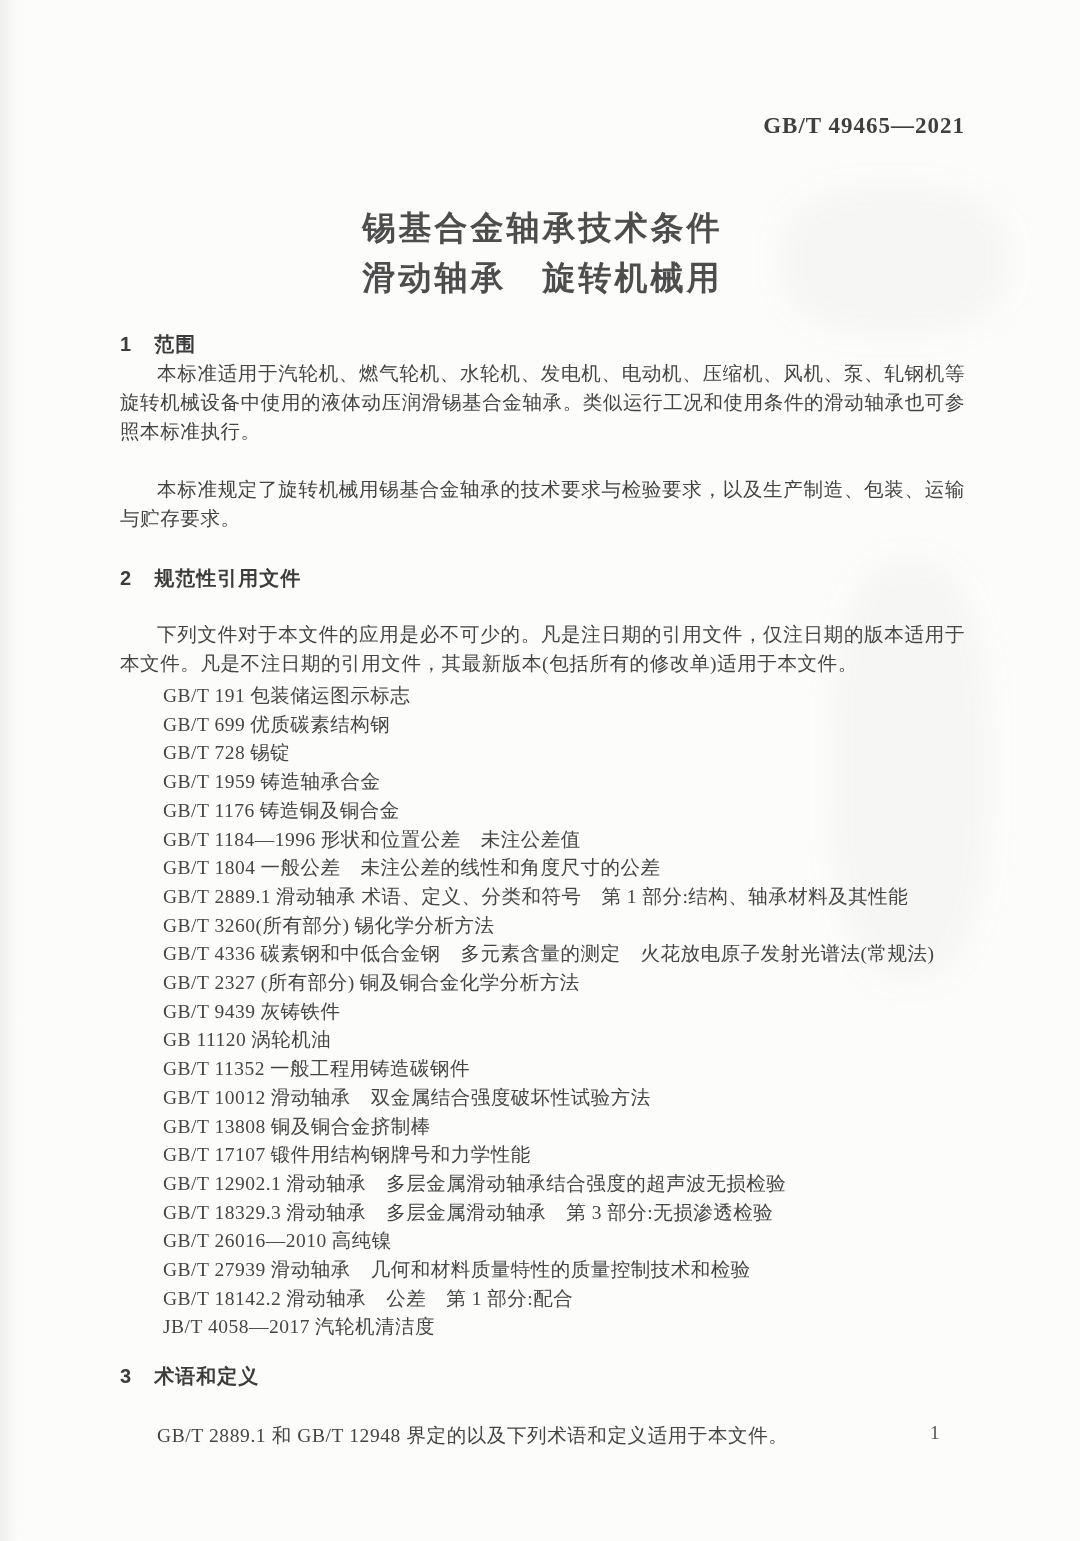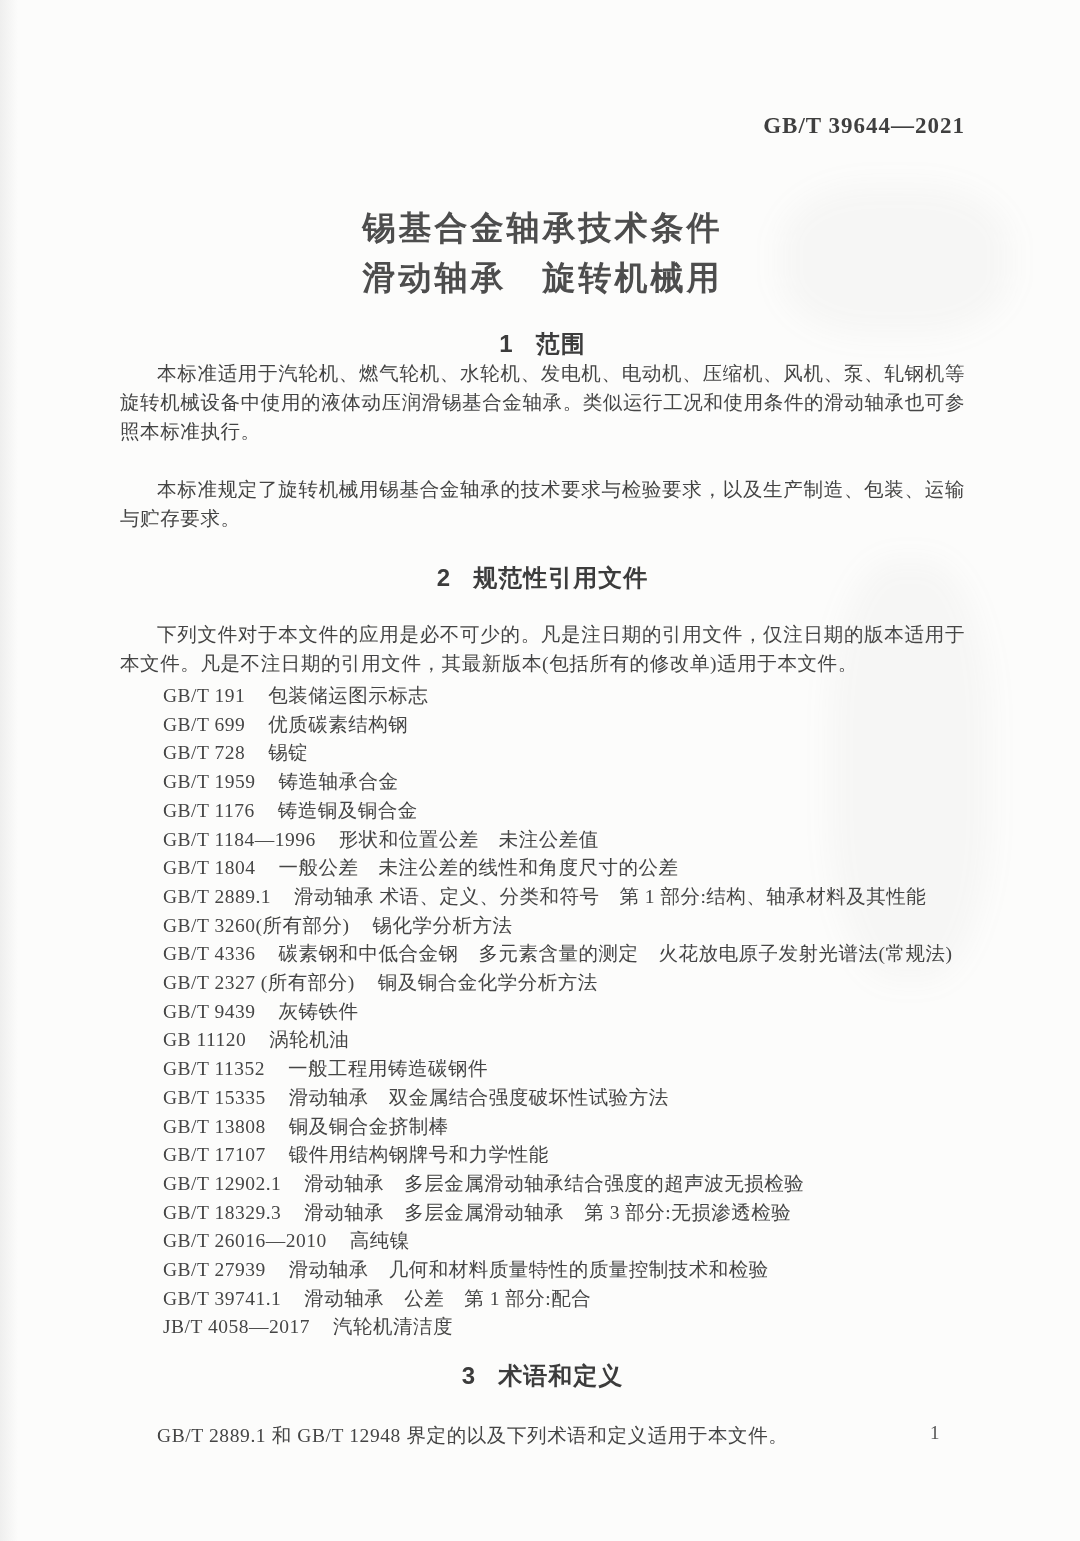--- a/index.html
+++ b/index.html
@@ -49,25 +49,24 @@
     font-weight: bold;
     font-size: 33px;
     letter-spacing: 3px;
     color: #4d4d4d;
     line-height: 50px;
   }
   .sec-heading {
     margin-top: 28px;
     font-family: "Liberation Sans", "DejaVu Sans", sans-serif;
     font-weight: bold;
-    font-size: 24px;
+    font-size: 20px;
     color: #3c3c3c;
     line-height: 26px;
     letter-spacing: 1px;
-    text-align: center;
   }
   .sec-heading .sec-num { display: inline-block; margin-right: 22px; }
   .body-p {
     font-size: 19.5px;
     line-height: 29px;
     letter-spacing: 0.6px;
     text-align: justify;
     color: #444444;
   }
   .indent { text-indent: 1.9em; }
@@ -80,42 +79,42 @@
     list-style: none;
     margin: 4px 0 0 43px;
   }
   .ref-list li {
     font-size: 19.5px;
     line-height: 28.7px;
     letter-spacing: 0.5px;
     color: #454545;
     white-space: nowrap;
   }
-  .ref-title { margin-left: 23px; }
+  .ref-title { margin-left: 5px; }
   .h-sec3 { margin-top: 21px; }
   .p-terms { margin-top: 32px; }
   .page-number {
     position: absolute;
     left: 930px;
     top: 1422px;
     font-size: 19px;
     color: #555555;
   }
 </style>
 </head>
 <body>
 
 <div class="page">
   <div class="scan-edge"></div>
   <div class="scan-ghost ghost-a"></div>
   <div class="scan-ghost ghost-b"></div>
 
   <div class="content">
 
-    <div class="doc-code">GB/T 39644—2021</div>
+    <div class="doc-code">GB/T 49465—2021</div>
 
     <div class="doc-title">
       <div>锡基合金轴承技术条件</div>
       <div>滑动轴承　旋转机械用</div>
     </div>
 
     <div class="sec-heading h-sec1">
       <span class="sec-num">1</span><span>范围</span>
     </div>
 
@@ -136,28 +135,28 @@
       <li><span>GB/T 1176</span><span class="ref-title">铸造铜及铜合金</span></li>
       <li><span>GB/T 1184—1996</span><span class="ref-title">形状和位置公差　未注公差值</span></li>
       <li><span>GB/T 1804</span><span class="ref-title">一般公差　未注公差的线性和角度尺寸的公差</span></li>
       <li><span>GB/T 2889.1</span><span class="ref-title">滑动轴承 术语、定义、分类和符号　第 1 部分:结构、轴承材料及其性能</span></li>
       <li><span>GB/T 3260(所有部分)</span><span class="ref-title">锡化学分析方法</span></li>
       <li><span>GB/T 4336</span><span class="ref-title">碳素钢和中低合金钢　多元素含量的测定　火花放电原子发射光谱法(常规法)</span></li>
       <li><span>GB/T 2327 (所有部分)</span><span class="ref-title">铜及铜合金化学分析方法</span></li>
       <li><span>GB/T 9439</span><span class="ref-title">灰铸铁件</span></li>
       <li><span>GB 11120</span><span class="ref-title">涡轮机油</span></li>
       <li><span>GB/T 11352</span><span class="ref-title">一般工程用铸造碳钢件</span></li>
-      <li><span>GB/T 15335</span><span class="ref-title">滑动轴承　双金属结合强度破坏性试验方法</span></li>
+      <li><span>GB/T 10012</span><span class="ref-title">滑动轴承　双金属结合强度破坏性试验方法</span></li>
       <li><span>GB/T 13808</span><span class="ref-title">铜及铜合金挤制棒</span></li>
       <li><span>GB/T 17107</span><span class="ref-title">锻件用结构钢牌号和力学性能</span></li>
       <li><span>GB/T 12902.1</span><span class="ref-title">滑动轴承　多层金属滑动轴承结合强度的超声波无损检验</span></li>
       <li><span>GB/T 18329.3</span><span class="ref-title">滑动轴承　多层金属滑动轴承　第 3 部分:无损渗透检验</span></li>
       <li><span>GB/T 26016—2010</span><span class="ref-title">高纯镍</span></li>
       <li><span>GB/T 27939</span><span class="ref-title">滑动轴承　几何和材料质量特性的质量控制技术和检验</span></li>
-      <li><span>GB/T 39741.1</span><span class="ref-title">滑动轴承　公差　第 1 部分:配合</span></li>
+      <li><span>GB/T 18142.2</span><span class="ref-title">滑动轴承　公差　第 1 部分:配合</span></li>
       <li><span>JB/T 4058—2017</span><span class="ref-title">汽轮机清洁度</span></li>
     </ul>
 
     <div class="sec-heading h-sec3">
       <span class="sec-num">3</span><span>术语和定义</span>
     </div>
 
     <p class="body-p indent p-terms">GB/T 2889.1 和 GB/T 12948 界定的以及下列术语和定义适用于本文件。</p>
   </div>
 

